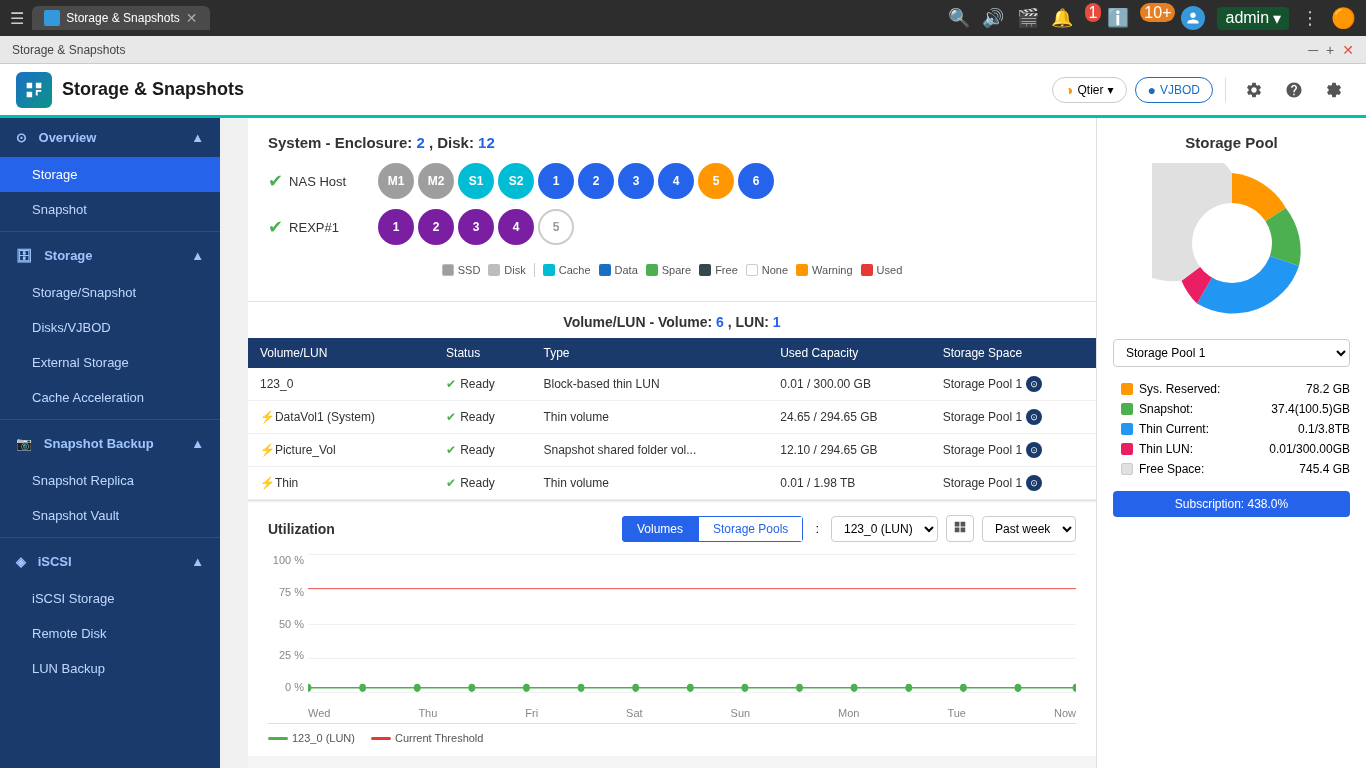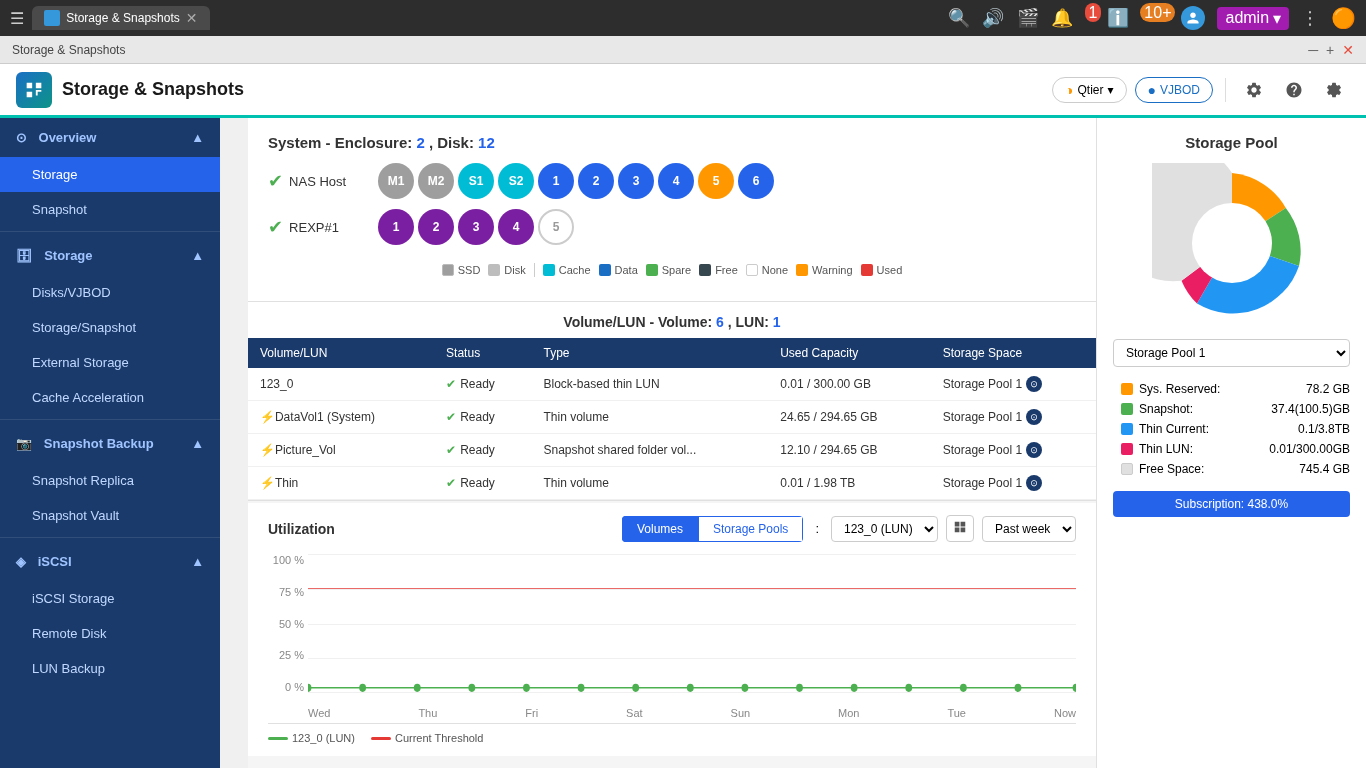--- a/index.html
+++ b/index.html
@@ -28,21 +28,21 @@
     .browser-tab .tab-icon { width: 16px; height: 16px; background: #3498db; border-radius: 2px; display: inline-block; }
     .tab-close { color: #aaa; cursor: pointer; font-size: 14px; }
     .browser-actions { margin-left: auto; display: flex; align-items: center; gap: 12px; color: #ccc; }
     .browser-actions span { cursor: pointer; font-size: 16px; position: relative; }
     .badge {
       position: absolute; top: -6px; right: -6px;
       background: #e74c3c; color: #fff; border-radius: 10px;
       font-size: 9px; padding: 1px 4px; min-width: 14px; text-align: center;
     }
     .badge-info { background: #e67e22; }
-    .user-btn { background: #a21caf; border-radius: 4px; padding: 2px 8px; font-size: 12px; color: #fff; cursor: pointer; display: flex; align-items: center; gap: 4px; }
+    .user-btn { background: #14532d; border-radius: 4px; padding: 2px 8px; font-size: 12px; color: #fff; cursor: pointer; display: flex; align-items: center; gap: 4px; }
     .avatar-circle { width: 24px; height: 24px; background: #3498db; border-radius: 50%; display: flex; align-items: center; justify-content: center; }
 
     
     .window-bar {
       background: #e8e8e8;
       height: 28px;
       display: flex;
       align-items: center;
       padding: 0 12px;
       border-bottom: 1px solid #ccc;
@@ -360,24 +360,24 @@
 
     <div class="sidebar-section">
       <div class="sidebar-header">
         <span>
           <span style="margin-right:8px;">🗄</span>
           <span>Storage</span>
         </span>
         <span>▲</span>
       </div>
       <div class="sidebar-item">
+        <span>Storage/Snapshot</span>
+      </div>
+      <div class="sidebar-item">
         <span>Disks/VJBOD</span>
-      </div>
-      <div class="sidebar-item">
-        <span>Storage/Snapshot</span>
       </div>
       <div class="sidebar-item">
         <span>External Storage</span>
       </div>
       <div class="sidebar-item">
         <span>Cache Acceleration</span>
       </div>
     </div>
     <div class="sidebar-divider"></div>
 

